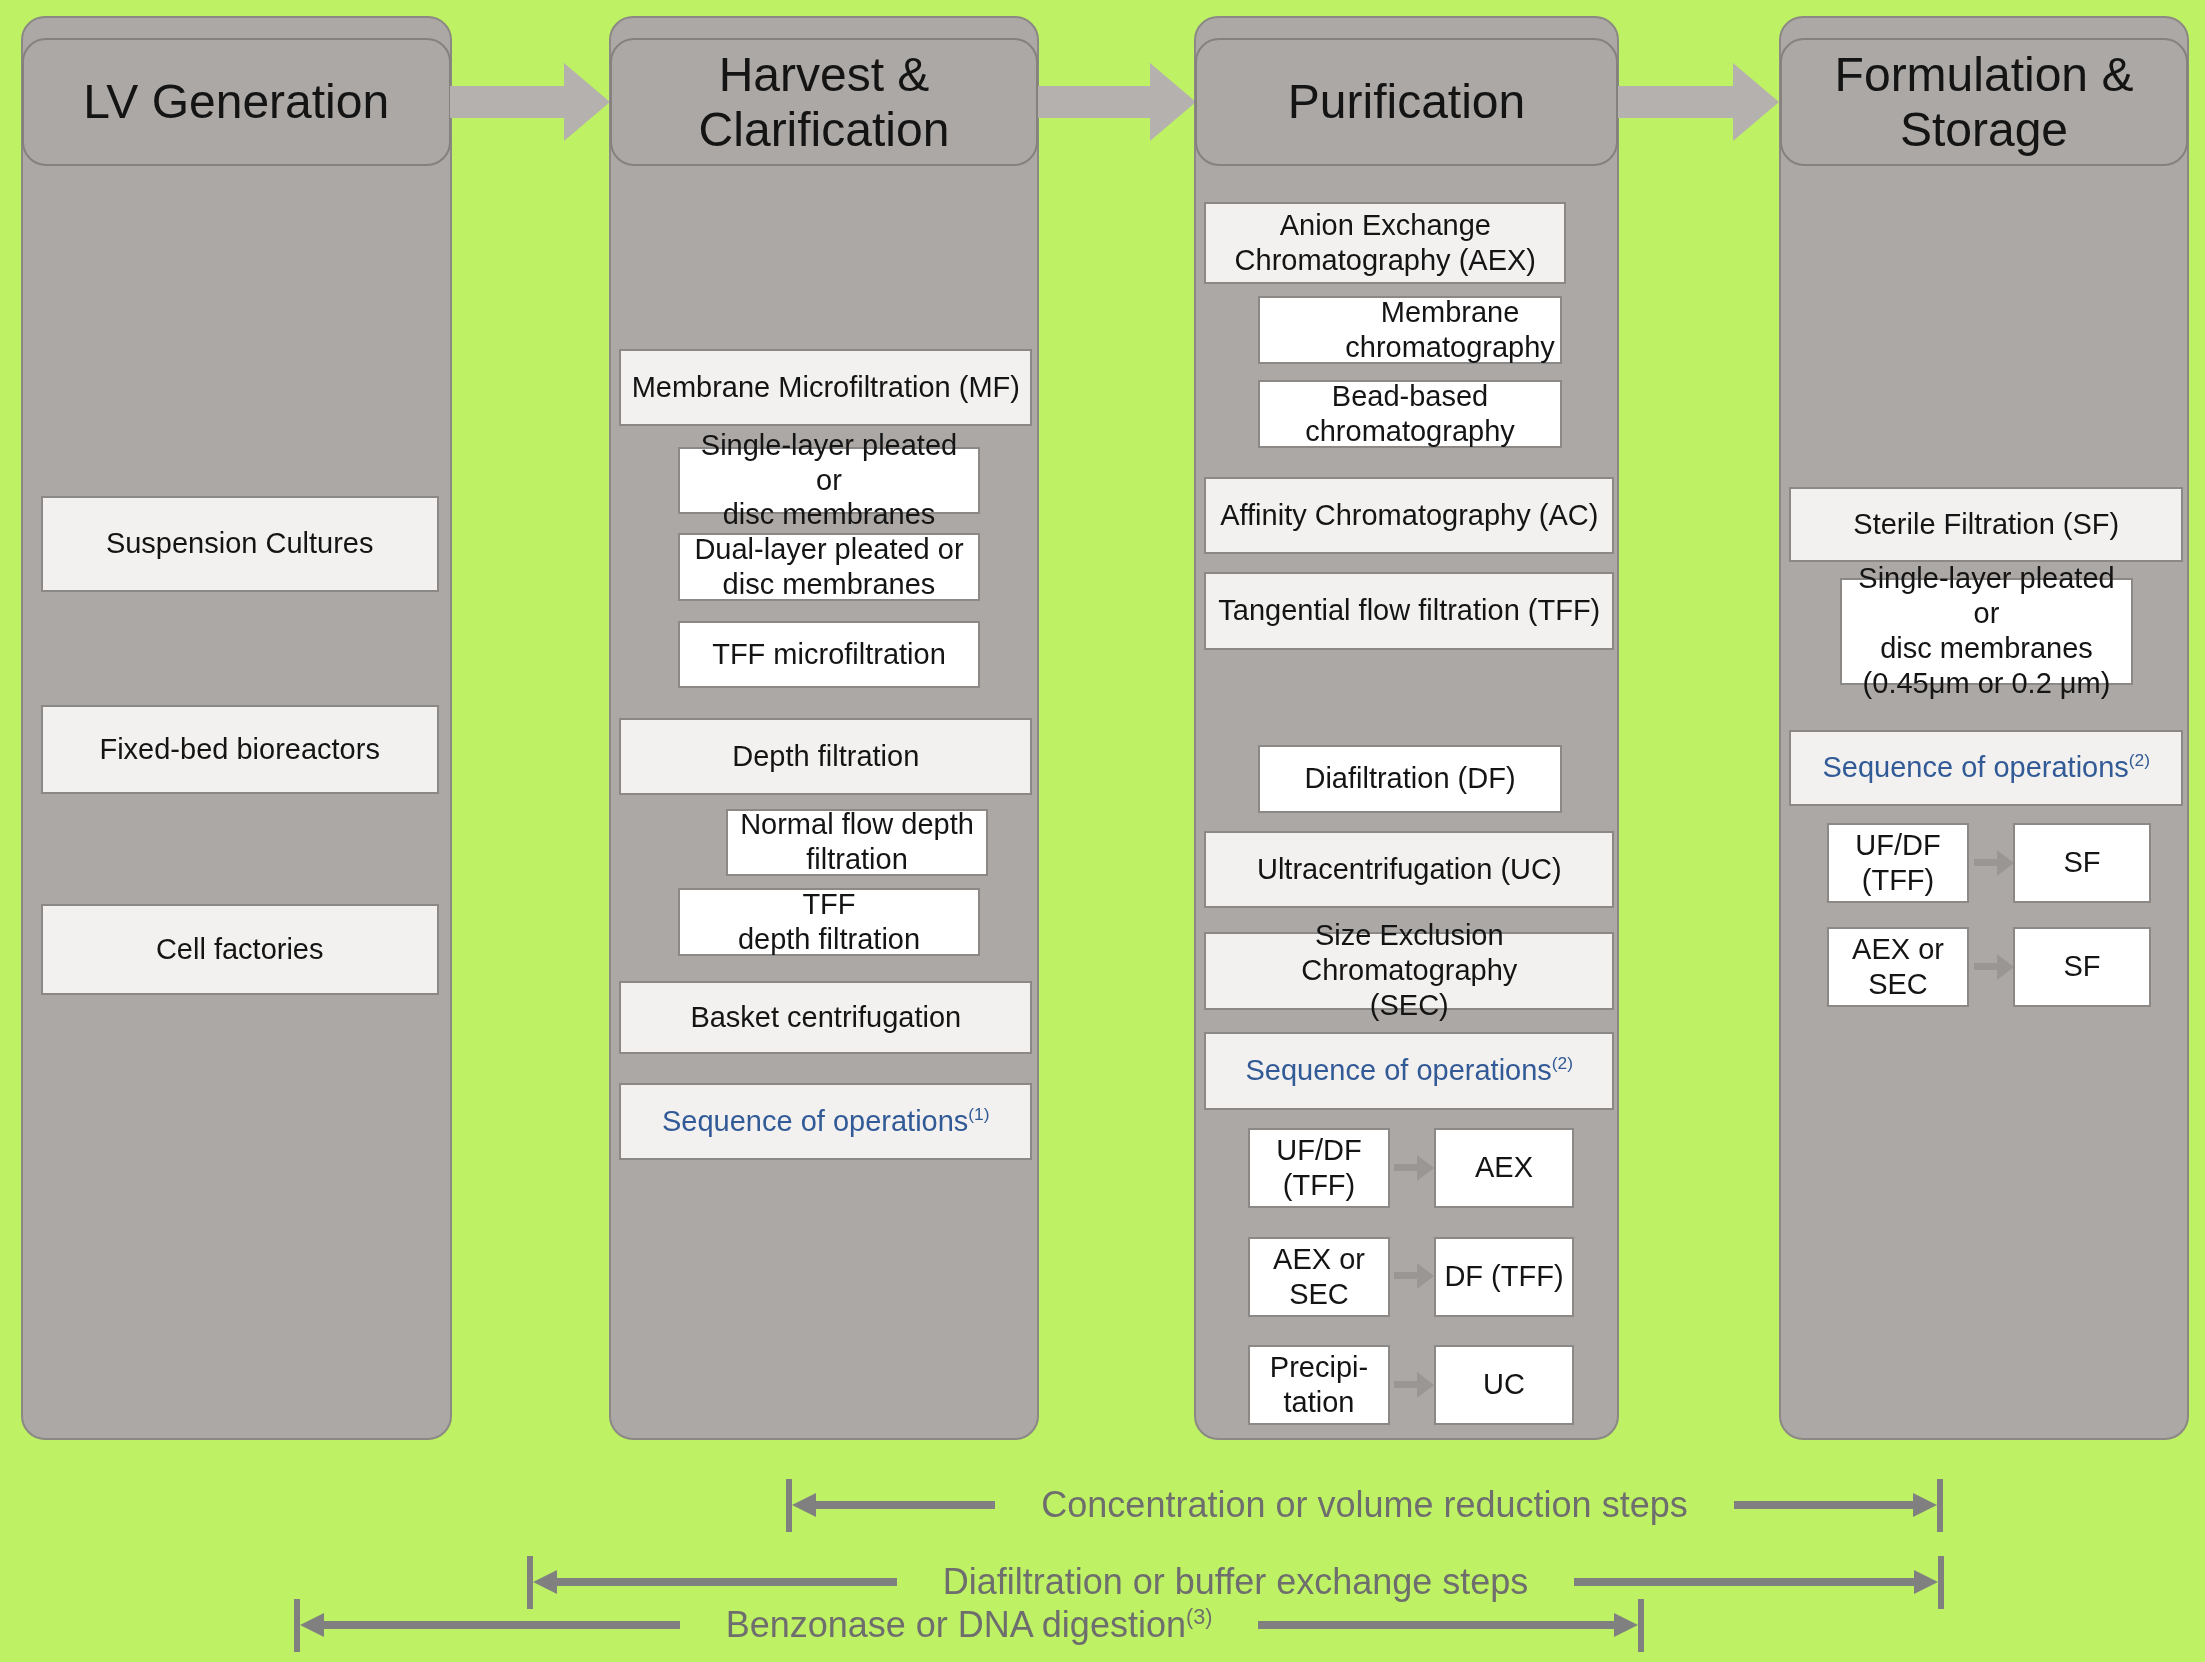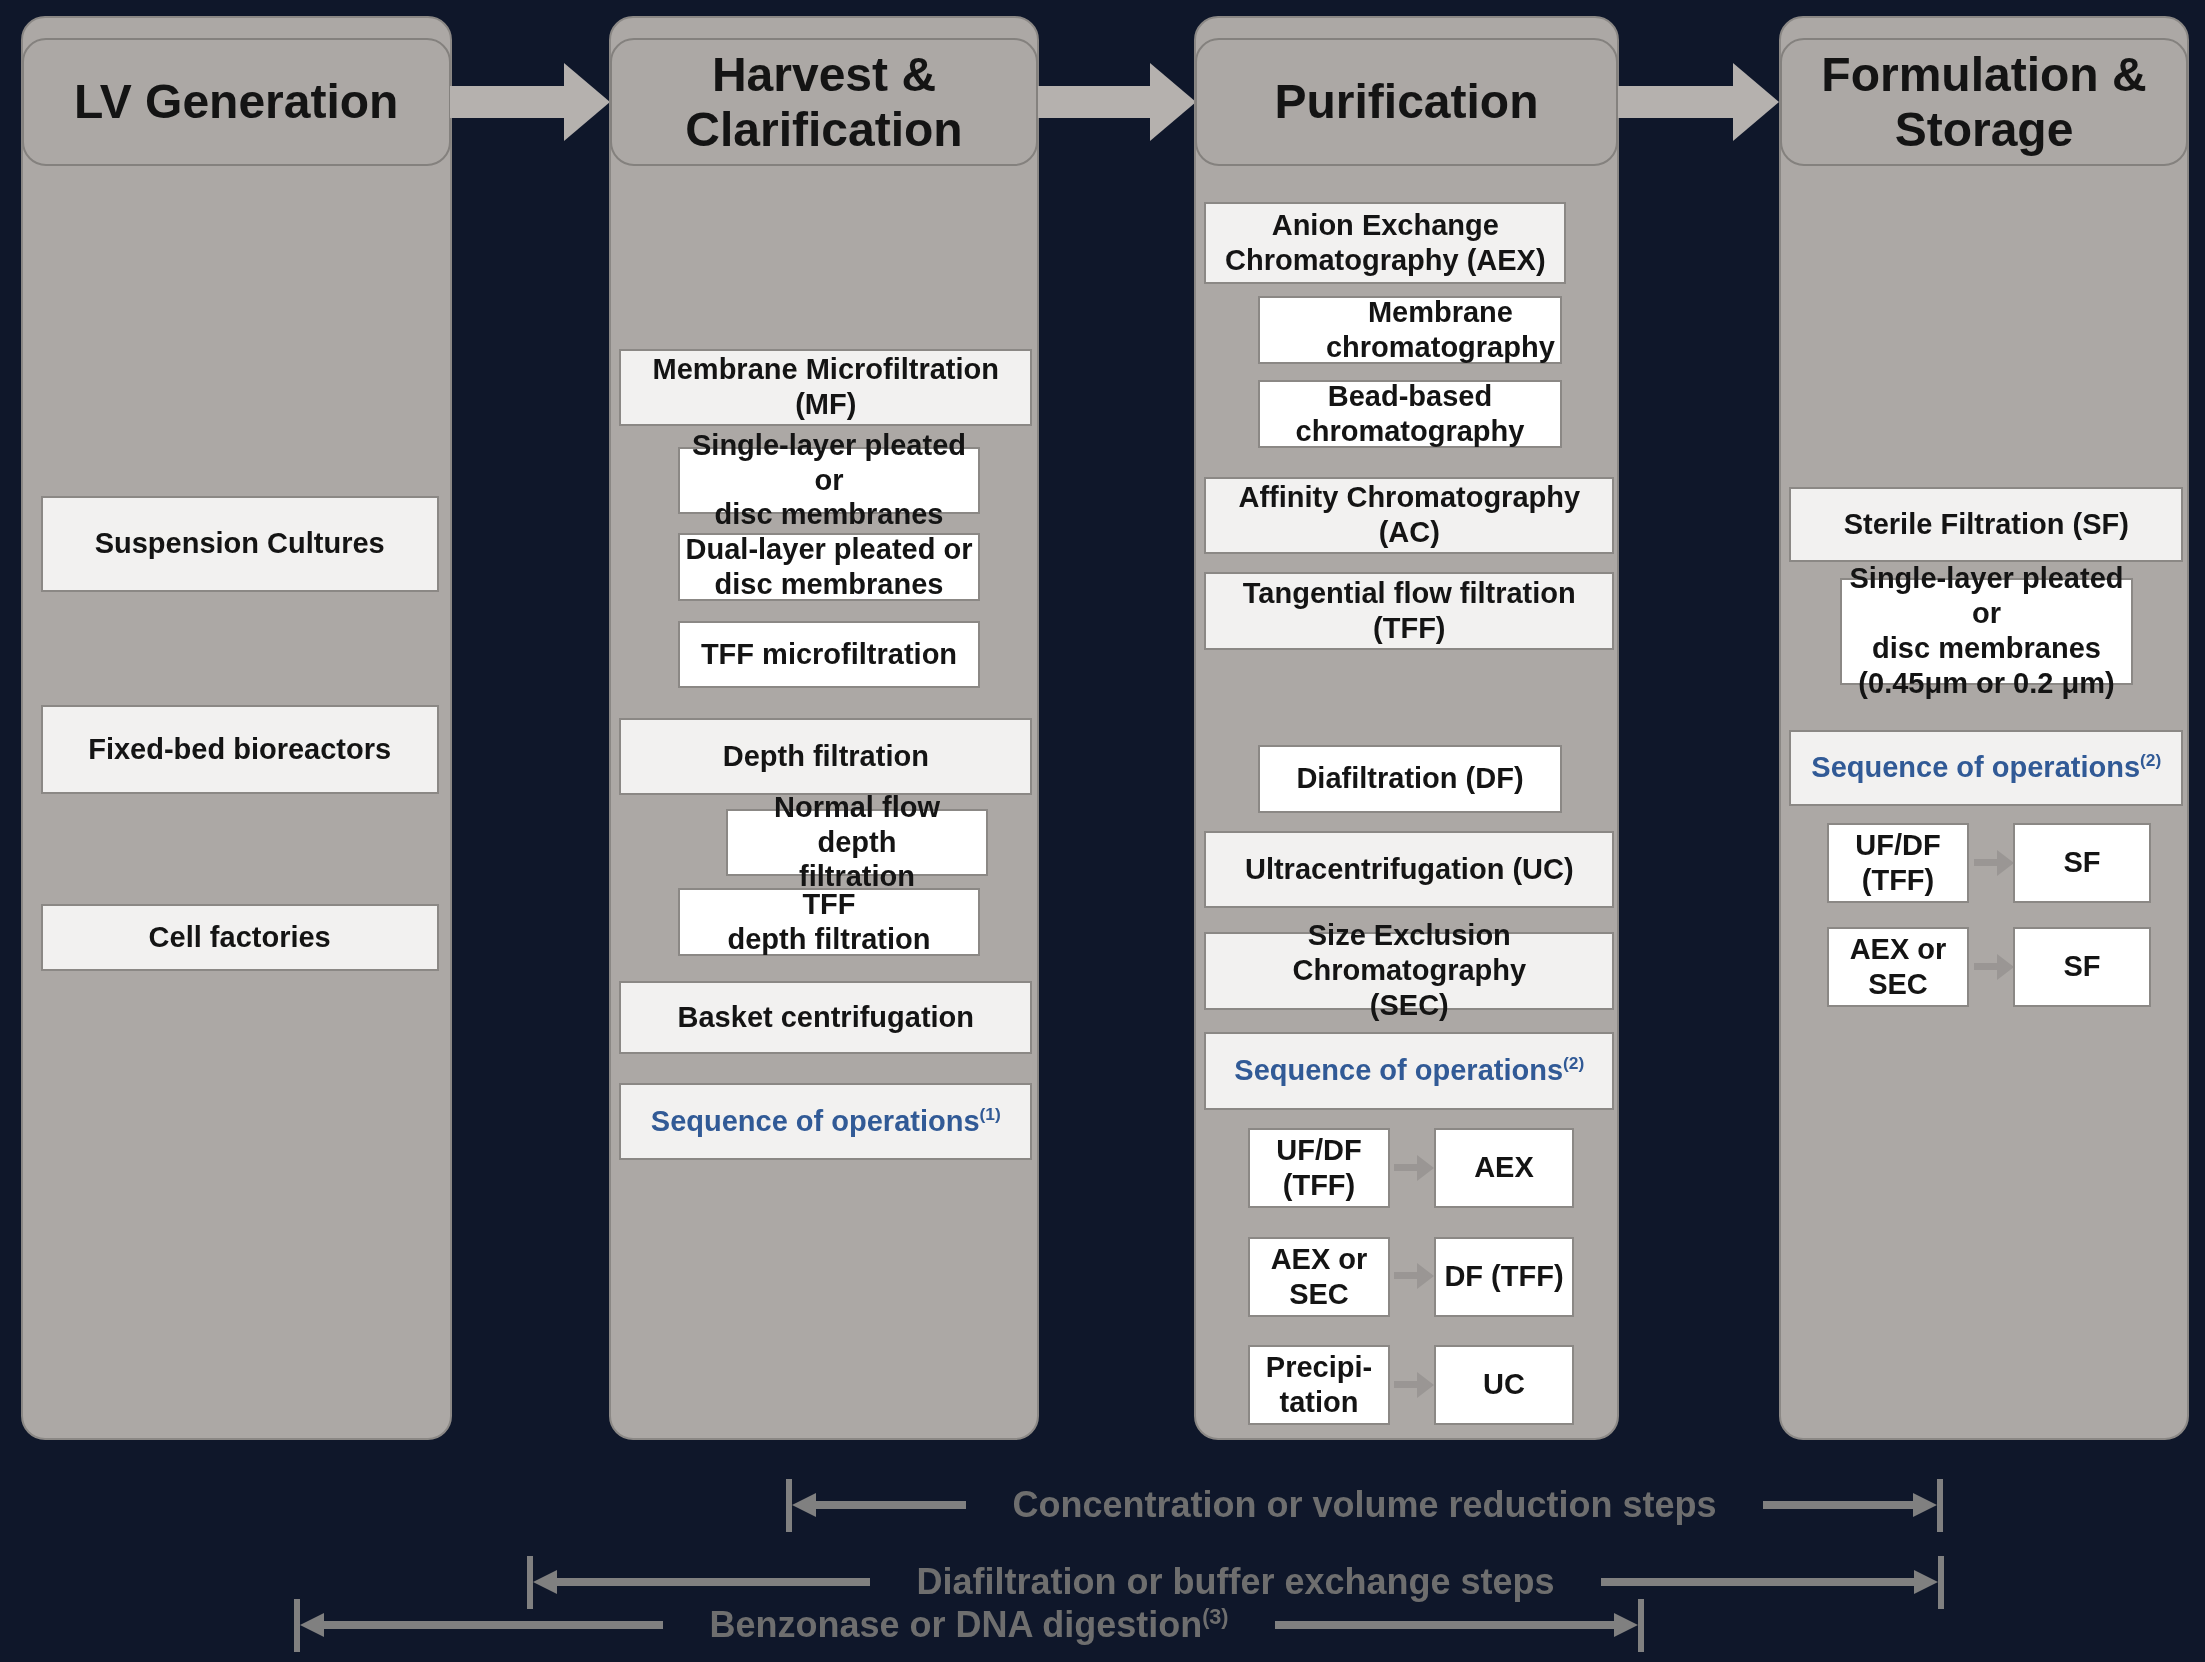--- a/index.html
+++ b/index.html
@@ -1,23 +1,22 @@
 <!DOCTYPE html>
 <html style="font-size:8.3px"><head>
 <meta charset="utf-8">
 <style>
   html,body{margin:0;padding:0;background:#ffffff;}
   #canvas{
     position:relative;
     width:2205px;height:1663px;
-    background:#0f172a;
+    background:#bef264;
     font-family:"Liberation Sans", sans-serif;
     color:#141414;
     overflow:hidden;
-    font-weight:bold;
   }
   
   .col{
     position:absolute;
     background:#ACA8A5;
     border:2.6px solid #8B8885;
     border-radius:24px;
     box-sizing:border-box;
   }
   .colhead{
@@ -96,21 +95,21 @@
   <div class="col" style="left:20.7px;top:15.5px;width:431px;height:1424px;">
     <div class="colhead">
       <span>LV Generation</span>
     </div>
     <div class="box light" style="left:18px;top:478px;width:398px;height:96px;">
       <span class="preline">Suspension Cultures</span>
     </div>
     <div class="box light" style="left:18px;top:687px;width:398px;height:89px;">
       <span class="preline">Fixed-bed bioreactors</span>
     </div>
-    <div class="box light" style="left:18px;top:886px;width:398px;height:67px;">
+    <div class="box light" style="left:18px;top:886px;width:398px;height:91px;">
       <span class="preline">Cell factories</span>
     </div>
   </div>
 
   <div class="flow-arrow" style="left:450px;width:160px;">
     <div class="flow-shaft"></div>
     <div class="flow-head"></div>
   </div>
 
   <div class="col" style="left:609px;top:15.5px;width:430px;height:1424px;">

